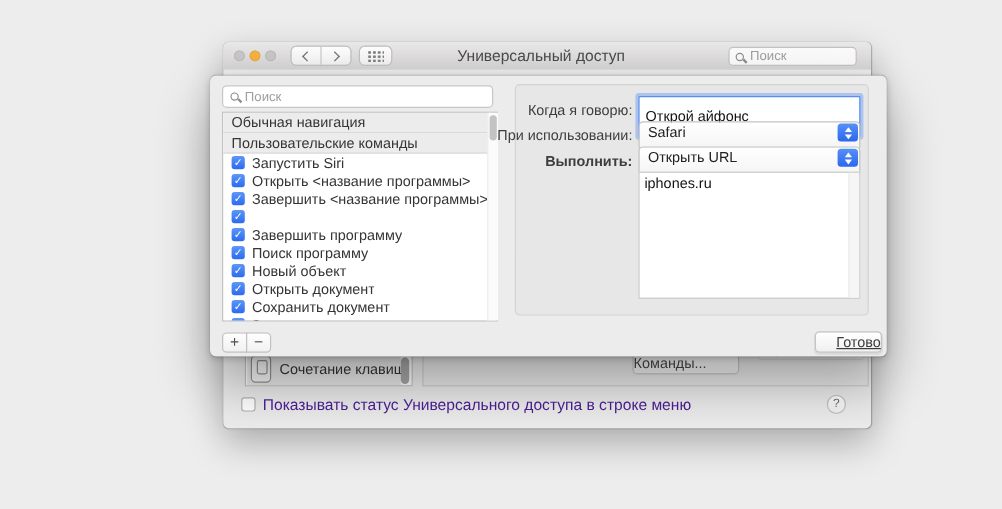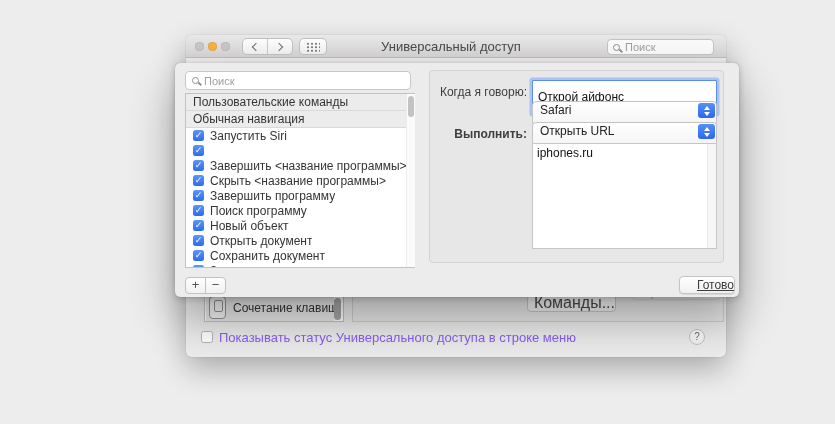--- a/index.html
+++ b/index.html
@@ -78,31 +78,31 @@
     border:1px solid #939393; border-radius:2px; }
   .sb-label { position:absolute; left:27px; top:7px; font-size:12px; color:#343434; white-space:nowrap; }
   .sb-thumb { position:absolute; right:2px; top:92px; width:7px; height:22px;
     background:#a6a6a6; border-radius:3.5px; }
   .pane-box {
     position:absolute; left:166px; top:170px; width:372px; height:117px;
     background:#e9e9e9; border:1px solid #cfcfcf;
   }
   .ghost-btn {
     position:absolute; height:18px; border:1px solid #c8c8c8; border-radius:4px;
-    background:linear-gradient(#fefefe,#f1f1f1); font-size:16px; color:#4a4a4a;
-    text-align:right; line-height:16px; white-space:nowrap; overflow:hidden;
+    background:linear-gradient(#fefefe,#f1f1f1); font-size:12px; color:#4a4a4a;
+    text-align:left; line-height:16px; white-space:nowrap; overflow:hidden;
   }
   .ghost-btn.commands { left:341px; top:259px; width:89px; }
   .ghost-btn.disabled { left:445px; top:247px; width:90px; color:#b7b7b7;
     background:#ededed; border-color:#d8d8d8; }
   .status-check {
     position:absolute; left:15px; top:296px; width:12px; height:12px;
     background:#fff; border:1px solid #b3b3b3; border-radius:2.5px;
   }
-  .status-label { position:absolute; left:33px; top:295px; font-size:13px; color:#8b5cf6; white-space:nowrap; }
+  .status-label { position:absolute; left:33px; top:295px; font-size:13px; color:#4c1d95; white-space:nowrap; }
   .help-btn {
     position:absolute; left:503px; top:294px; width:16px; height:16px; border-radius:50%;
     background:linear-gradient(#fff,#f0f0f0); border:1px solid #c3c3c3;
     font-size:10px; color:#6b6b6b; text-align:center; line-height:14px;
   }
 
   
   .dialog {
     position:absolute; left:136px; top:63px; width:564px; height:234px;
     background:#ececec; border-radius:5px;
@@ -230,36 +230,36 @@
     <div class="help-btn">?</div>
   </div>
 
   <div class="dialog">
     <div class="dlg-search">
       <span class="mag"></span>
       <input type="text" placeholder="Поиск" style="">
     </div>
 
     <div class="cmd-list">
+        <div class="list-header">Обычная навигация</div>
         <div class="list-header">Пользовательские команды</div>
-        <div class="list-header">Обычная навигация</div>
         <div class="list-row">
           <span class="checkbox">✓</span>
           <span class="row-label">Запустить Siri</span>
         </div>
         <div class="list-row">
           <span class="checkbox">✓</span>
+          <span class="row-label">Открыть &lt;название программы&gt;</span>
         </div>
         <div class="list-row">
           <span class="checkbox">✓</span>
           <span class="row-label">Завершить &lt;название программы&gt;</span>
         </div>
         <div class="list-row">
           <span class="checkbox">✓</span>
-          <span class="row-label">Скрыть &lt;название программы&gt;</span>
         </div>
         <div class="list-row">
           <span class="checkbox">✓</span>
           <span class="row-label">Завершить программу</span>
         </div>
         <div class="list-row">
           <span class="checkbox">✓</span>
           <span class="row-label">Поиск программу</span>
         </div>
         <div class="list-row">
@@ -283,20 +283,21 @@
       <span class="list-thumb"></span>
     </div>
 
     <div class="group-box"></div>
 
     <span class="frm-label l1">Когда я говорю:</span>
     <div class="when-field">
       <input type="text" value="Открой айфонс" style="">
     </div>
 
+    <span class="frm-label l2">При использовании:</span>
     <div class="popup p1">
       <span>Safari</span>
       <span class="stepper">
         <span class="tri-up"></span>
         <span class="tri-down"></span>
       </span>
     </div>
 
     <span class="frm-label l3">Выполнить:</span>
     <div class="popup p2">

